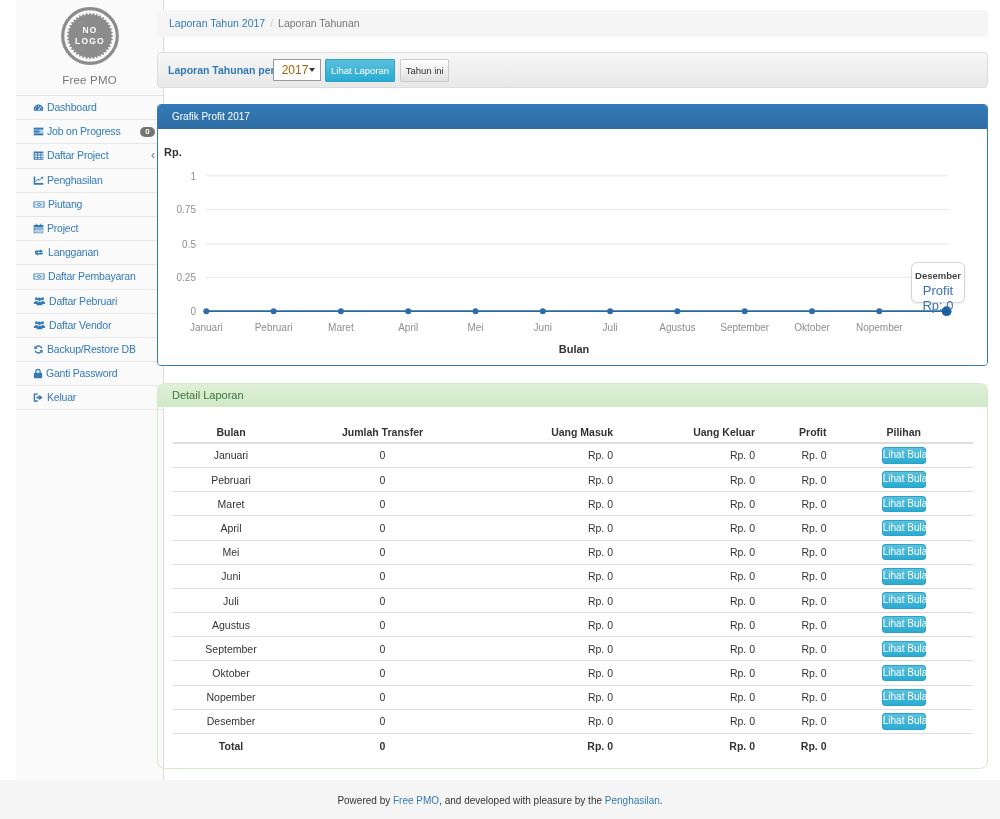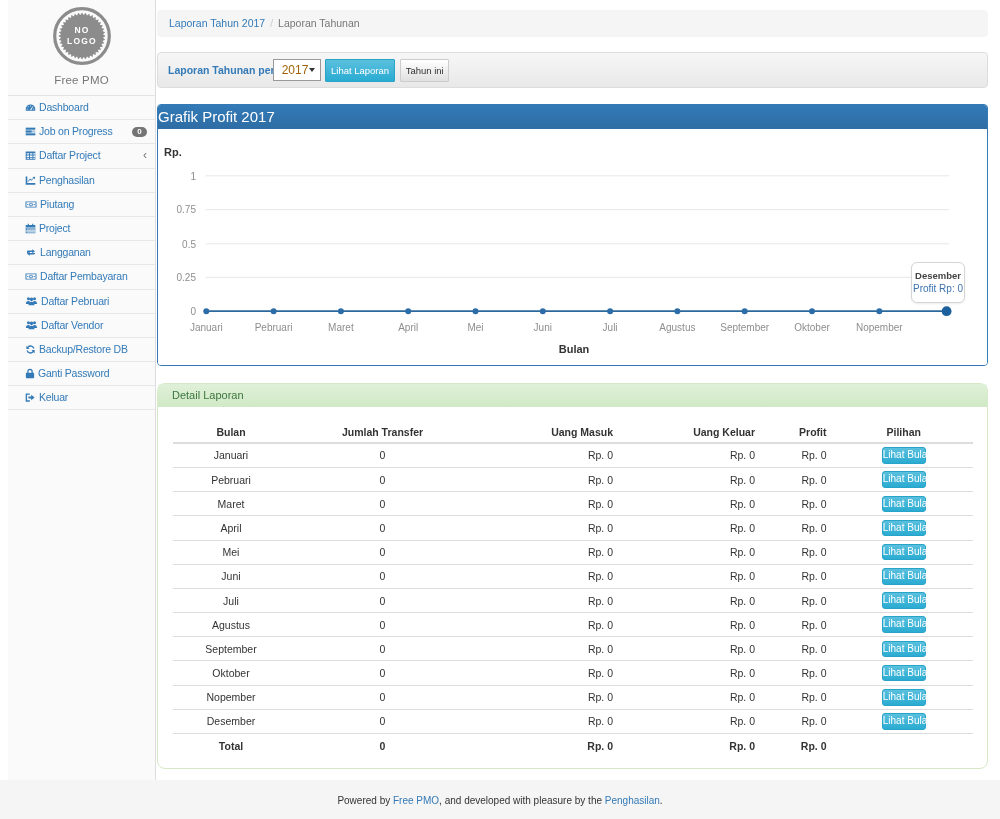--- a/index.html
+++ b/index.html
@@ -1,43 +1,43 @@
 <!DOCTYPE html>
 <html><head>
 <meta charset="utf-8">
 <style>
 * { margin:0; padding:0; }
 html,body { width:1000px; height:819px; background:#fff; font-family:"Liberation Sans", sans-serif; overflow:hidden; }
 body { position:relative; font-size:11px; color:#333; }
 a { color:#337ab7; text-decoration:none; }
-#sidebar { position:absolute; left:8px; top:0; width:147px; height:780px; background:#fafafa; border-right:1px solid #ddd; }
+#sidebar { position:absolute; left:16px; top:0; width:147px; height:780px; background:#fafafa; border-right:1px solid #ddd; }
 #logoblock { height:95px; border-bottom:1px solid #e4e4e4; text-align:center; }
 #freepmo { margin-top:6px; font-size:11.5px; color:#777; letter-spacing:0.2px; }
 ul.menu { list-style:none; }
 ul.menu li { position:relative; height:23.2px; line-height:23.2px; border-bottom:1px solid #e7e7e7; padding-left:17px; white-space:nowrap; }
 ul.menu li a { font-size:10.5px; color:#337ab7; letter-spacing:-0.2px; }
 ul.menu li svg { vertical-align:-2px; margin-right:3px; }
 .badge0 { position:absolute; right:8px; top:6.5px; width:15px; height:10.5px; background:#757575; color:#fff; border-radius:5.5px; font-size:8px; font-weight:bold; text-align:center; line-height:10.5px; }
 .chev { position:absolute; right:8px; top:0; color:#777; font-size:12px; }
 #content { position:absolute; left:157px; top:0; width:831px; font-size:10.5px; }
 #crumb { position:absolute; top:10px; left:0; width:819px; height:27px; line-height:27px; padding-left:12px; background:#f5f5f5; border-radius:4px; font-size:10.5px; color:#777; }
 #crumb .sep { color:#ccc; padding:0 5px; }
 #formbar { position:absolute; top:52px; left:0; width:829px; height:34px; border:1px solid #ddd; border-radius:4px; background:linear-gradient(to bottom,#f7f7f7 0%,#e8e8e8 100%); }
 #formbar .lbl { position:absolute; left:10px; top:0; line-height:34px; font-weight:bold; color:#337ab7; font-size:10.5px; }
 #sel { position:absolute; left:114.7px; top:6.4px; width:48px; height:22px; box-sizing:border-box; background:#fff; border:1px solid #999; font-size:12px; color:#a16207; line-height:20px; padding-left:8px; }
 #sel .car { position:absolute; right:5px; top:8px; width:0; height:0; border-left:3.5px solid transparent; border-right:3.5px solid transparent; border-top:4px solid #333; }
 .btn { position:absolute; top:5.9px; height:21.5px; line-height:21.5px; border-radius:1px; text-align:center; font-size:9.5px; }
 #btn-lihat { left:166.9px; width:68.3px; color:#fff; background:linear-gradient(to bottom,#5bc0de 0%,#2aabd2 100%); border:1px solid #28a4c9; }
 #btn-tahun { left:242px; width:47.4px; color:#333; background:linear-gradient(to bottom,#ffffff 0%,#e0e0e0 100%); border:1px solid #ccc; }
 #chartpanel { position:absolute; top:104px; left:0; width:829px; height:260px; border:1px solid #337ab7; border-radius:4px; }
-#chartpanel .hd { height:24px; line-height:24px; color:#fff; font-size:15px; background:linear-gradient(to bottom,#337ab7 0%,#2e6da4 100%); border-radius:3px 3px 0 0; }
+#chartpanel .hd { height:24px; line-height:24px; padding-left:14px; color:#fff; font-size:10px; background:linear-gradient(to bottom,#337ab7 0%,#2e6da4 100%); border-radius:3px 3px 0 0; }
 #chartbody { position:relative; width:829px; height:236px; background:#fff; border-radius:0 0 3px 3px; }
 #tooltip { position:absolute; left:753px; top:133px; width:52px; height:39px; background:#fff; border:1px solid #d5d5d5; border-radius:6px; text-align:center; box-shadow:0 1px 2px rgba(0,0,0,0.08); }
 #tooltip .t1 { font-size:9.5px; font-weight:bold; color:#444; margin-top:7px; }
-#tooltip .t2 { font-size:10px; color:#3b73af; margin-top:2px; }
+#tooltip .t2 { font-size:13px; color:#3b73af; margin-top:2px; }
 #tablepanel { position:absolute; top:383px; left:0; width:829px; height:384px; border:1px solid #d6e9c6; border-radius:8px; }
 #tablepanel .hd { height:23px; line-height:23px; padding-left:14px; color:#3c763d; font-size:11px; background:linear-gradient(to bottom,#dff0d8 0%,#d0e9c6 100%); border-radius:3px 3px 0 0; }
 #tbl { position:absolute; left:15px; top:38px; width:800px; border-collapse:collapse; font-size:10.5px; color:#333; }
 #tbl th { font-weight:bold; border-bottom:2px solid #ddd; height:19.8px; vertical-align:middle; font-size:10.5px; }
 #tbl td { border-top:1px solid #ddd; height:23.2px; vertical-align:middle; white-space:nowrap; }
 #tbl tr:first-child td { border-top:none; }
 #tbl .c { text-align:center; }
 #tbl .r { text-align:right; padding-right:8px; }
 .btn-bul { display:inline-block; width:44px; height:16.5px; line-height:14.5px; border-radius:3px; color:#fff; font-size:10px; background:linear-gradient(to bottom,#5bc0de 0%,#2aabd2 100%); border:1px solid #28a4c9; box-sizing:border-box; }
 #footer { position:absolute; left:0; top:780px; width:1000px; height:39px; background:#f5f5f5; text-align:center; font-size:10px; color:#333; }

